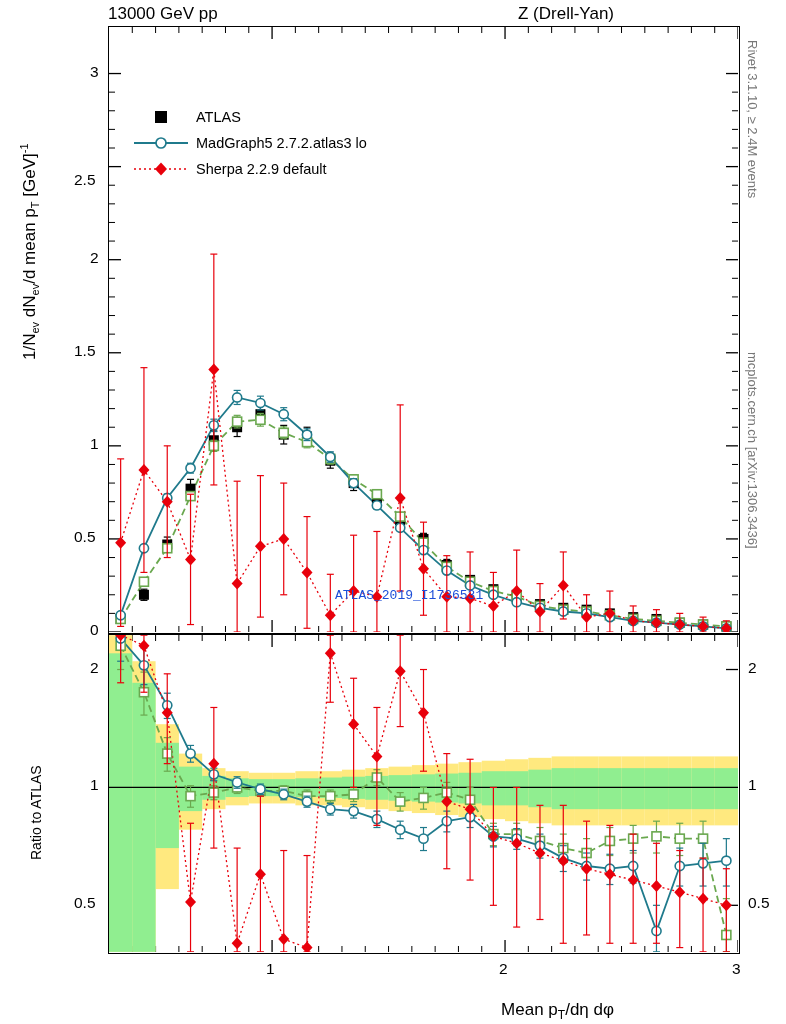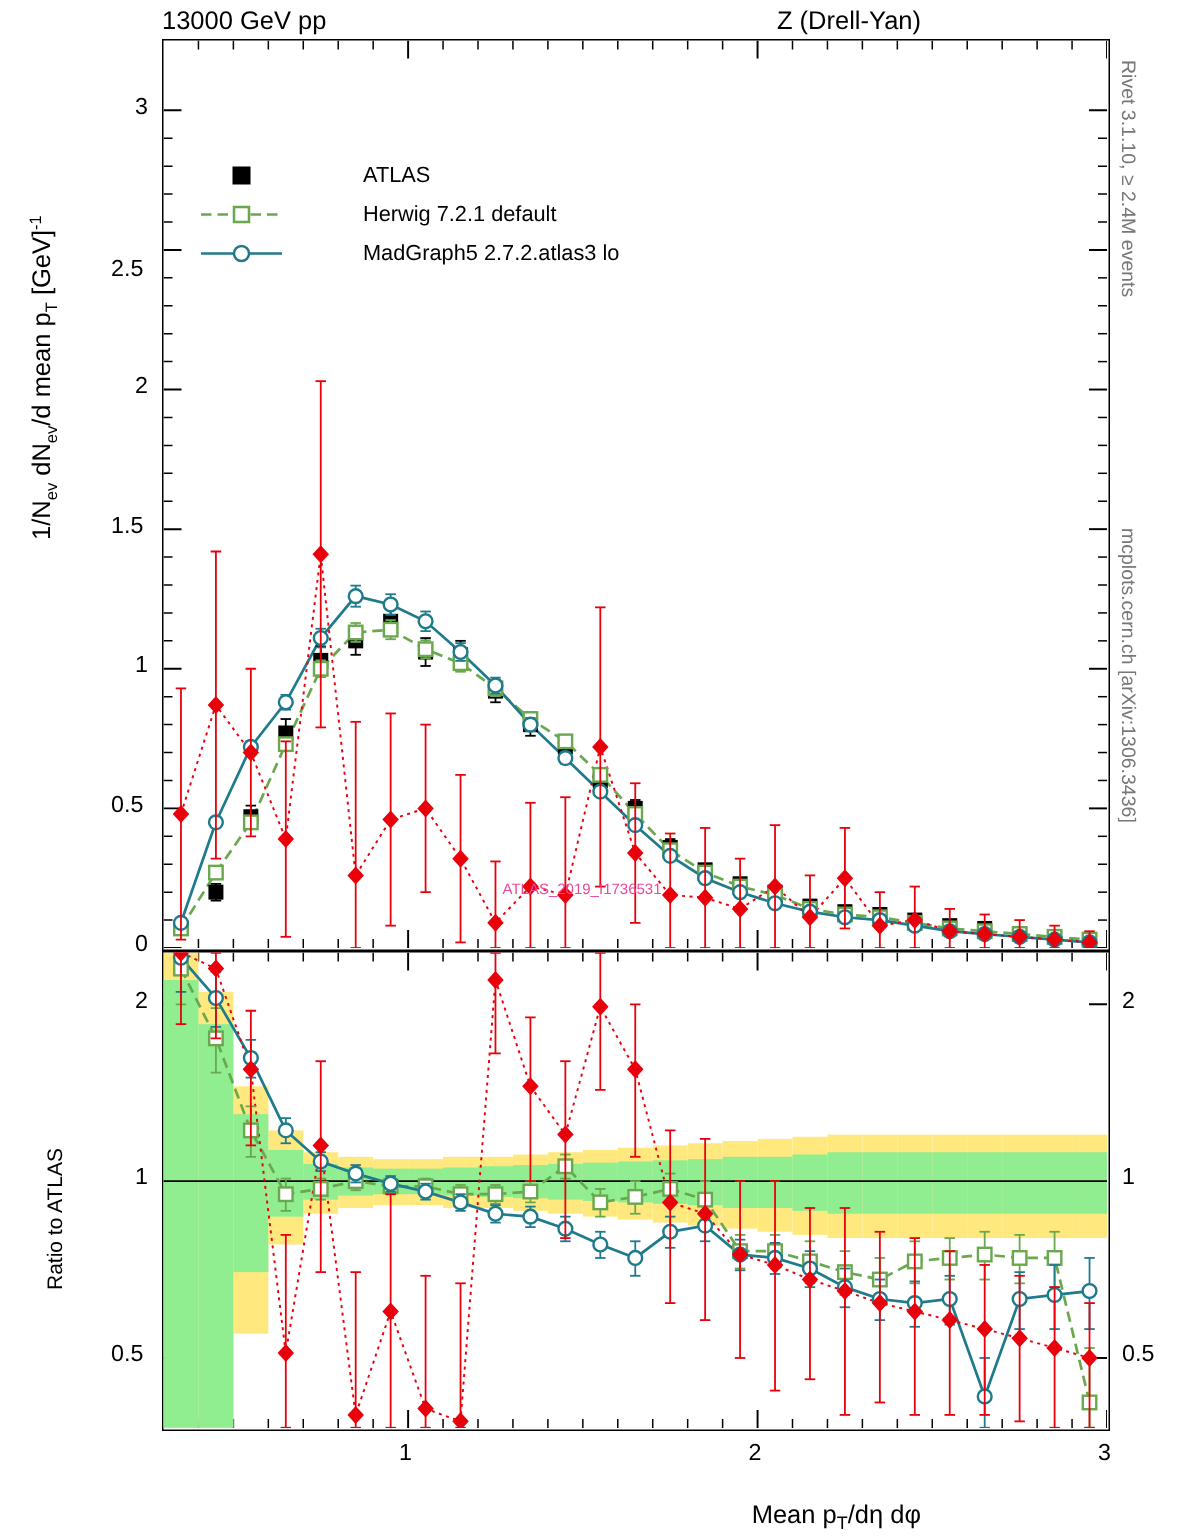--- a/index.html
+++ b/index.html
@@ -22,25 +22,25 @@
   #rl3{left:760px;top:352px;}
 
   
   #ylabel-main{position:absolute;transform-origin:left top;transform:rotate(-90deg);font-size:17px;white-space:nowrap;left:18px;top:360px;}
   #ylabel-ratio{position:absolute;transform-origin:left top;transform:rotate(-90deg);font-size:14px;white-space:nowrap;left:28px;top:860px;}
   #xlabel{position:absolute;right:46px;bottom:2px;font-size:17px;margin-top:28px;}
   .ticklab{position:absolute;font-size:15.5px;color:#000;}
 
   
   #legend{position:absolute;left:132px;top:104px;font-size:14.5px;}
-  .leg-row{display:flex;align-items:center;height:26px;gap:46px;}
+  .leg-row{display:flex;align-items:center;height:26px;}
   .leg-sym{width:58px;height:20px;position:relative;margin-right:6px;}
   .leg-txt{white-space:nowrap;}
 
-  .watermark{position:absolute;left:335px;top:588px;font-size:10px;color:#ec4899;}
+  .watermark{position:absolute;left:335px;top:588px;font-size:13px;color:#1d4ed8;font-family:Liberation Mono, monospace;}
 
   svg{display:block;}
 </style>
 </head>
 <body>
 
 <div id="root">
 
   <div class="hdr" id="hdr-left">13000 GeV pp</div>
   <div class="hdr" id="hdr-right">Z (Drell-Yan)</div>
@@ -1066,34 +1066,34 @@
         <div class="leg-sym">
           <svg width="58" height="20">
             <rect x="23" y="4" width="12" height="12" fill="#000000"></rect>
           </svg>
         </div>
         <div class="leg-txt">ATLAS</div>
       </div>
       <div class="leg-row">
         <div class="leg-sym">
           <svg width="58" height="20">
-            <line x1="2" y1="10" x2="56" y2="10" stroke="#6aa84f" stroke-width="1.8" stroke-dasharray="7,4"></line>
-            <rect x="24" y="5" width="10" height="10" fill="#fff" stroke="#6aa84f" stroke-width="1.7"></rect>
-          </svg>
-        </div>
-        <div class="leg-txt">Herwig 7.2.1 default</div>
-      </div>
-      <div class="leg-row">
-        <div class="leg-sym">
-          <svg width="58" height="20">
             <line x1="2" y1="10" x2="56" y2="10" stroke="#1f7a8c" stroke-width="1.8"></line>
             <circle cx="29" cy="10" r="5" fill="#fff" stroke="#1f7a8c" stroke-width="1.7"></circle>
           </svg>
         </div>
         <div class="leg-txt">MadGraph5 2.7.2.atlas3 lo</div>
+      </div>
+      <div class="leg-row">
+        <div class="leg-sym">
+          <svg width="58" height="20">
+            <line x1="2" y1="10" x2="56" y2="10" stroke="#e8000b" stroke-width="1.4" stroke-dasharray="2,3"></line>
+            <polygon points="29,3.5 35,10 29,16.5 23,10" fill="#e8000b"></polygon>
+          </svg>
+        </div>
+        <div class="leg-txt">Sherpa 2.2.9 default</div>
       </div>
     </div>
 
   <div id="ticklabels">
       <div class="ticklab" style="left: 90px; top: 621px;">0</div>
       <div class="ticklab" style="left: 74px; top: 527.923px;">0.5</div>
       <div class="ticklab" style="left: 90px; top: 434.846px;">1</div>
       <div class="ticklab" style="left: 74px; top: 341.769px;">1.5</div>
       <div class="ticklab" style="left: 90px; top: 248.692px;">2</div>
       <div class="ticklab" style="left: 74px; top: 145px; margin-top: 26px;">2.5</div>

